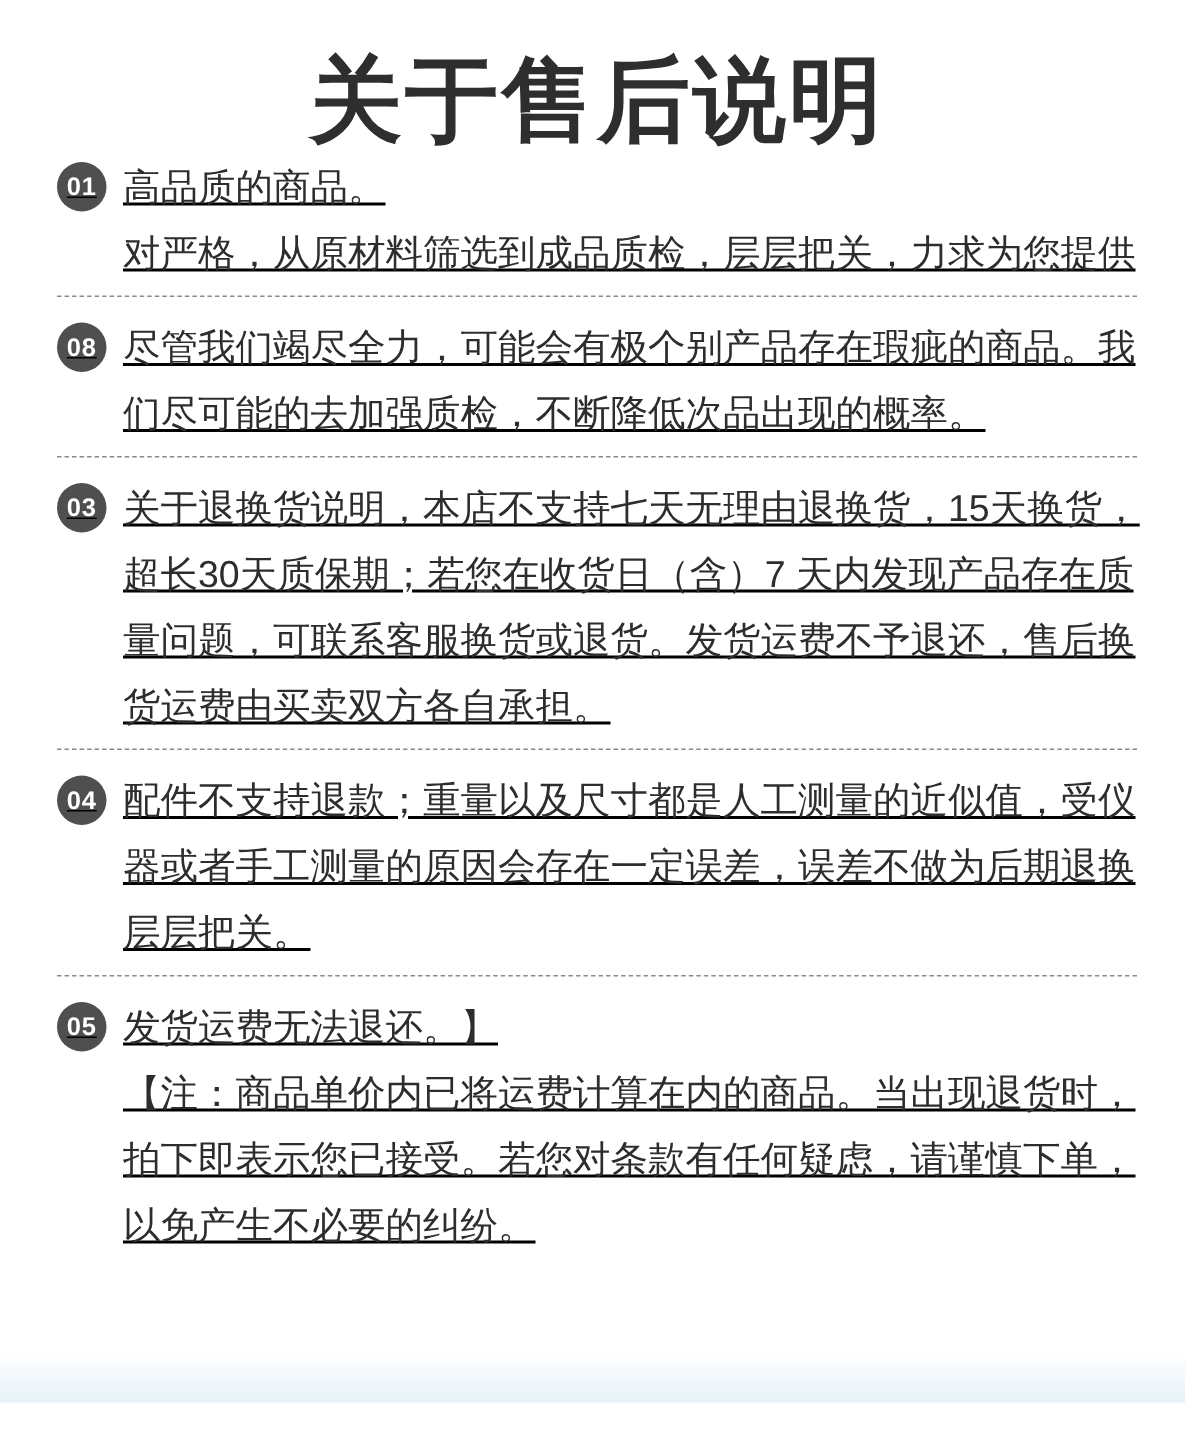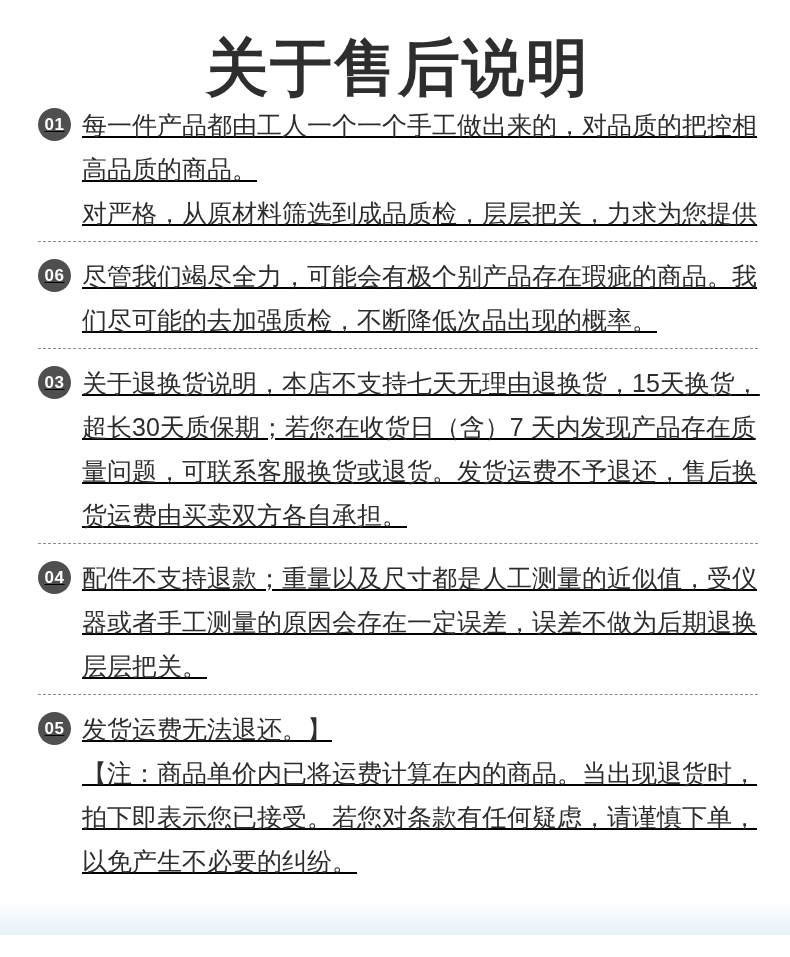--- a/index.html
+++ b/index.html
@@ -86,28 +86,27 @@
 </head>
 <body style="background: rgb(255, 255, 255);">
 
 <div class="page">
   <h1 class="page-title">关于售后说明</h1>
 
   <div class="after-sales-list">
   <div class="item">
     <div class="item-number-badge">01</div>
     <div class="item-text">
-          <div class="line">每一件产品都由工人一个一个手工做出来的，对品质的把控相</div>
           <div class="line">高品质的商品。</div>
           <div class="line">对严格，从原材料筛选到成品质检，层层把关，力求为您提供</div>
         </div>
   </div>
 <div class="separator"></div>
   <div class="item">
-    <div class="item-number-badge">06</div>
+    <div class="item-number-badge">08</div>
     <div class="item-text">
           <div class="line">尽管我们竭尽全力，可能会有极个别产品存在瑕疵的商品。我</div>
           <div class="line">们尽可能的去加强质检，不断降低次品出现的概率。</div>
         </div>
   </div>
 <div class="separator"></div>
   <div class="item">
     <div class="item-number-badge">03</div>
     <div class="item-text">
           <div class="line">关于退换货说明，本店不支持七天无理由退换货，15天换货，</div>

